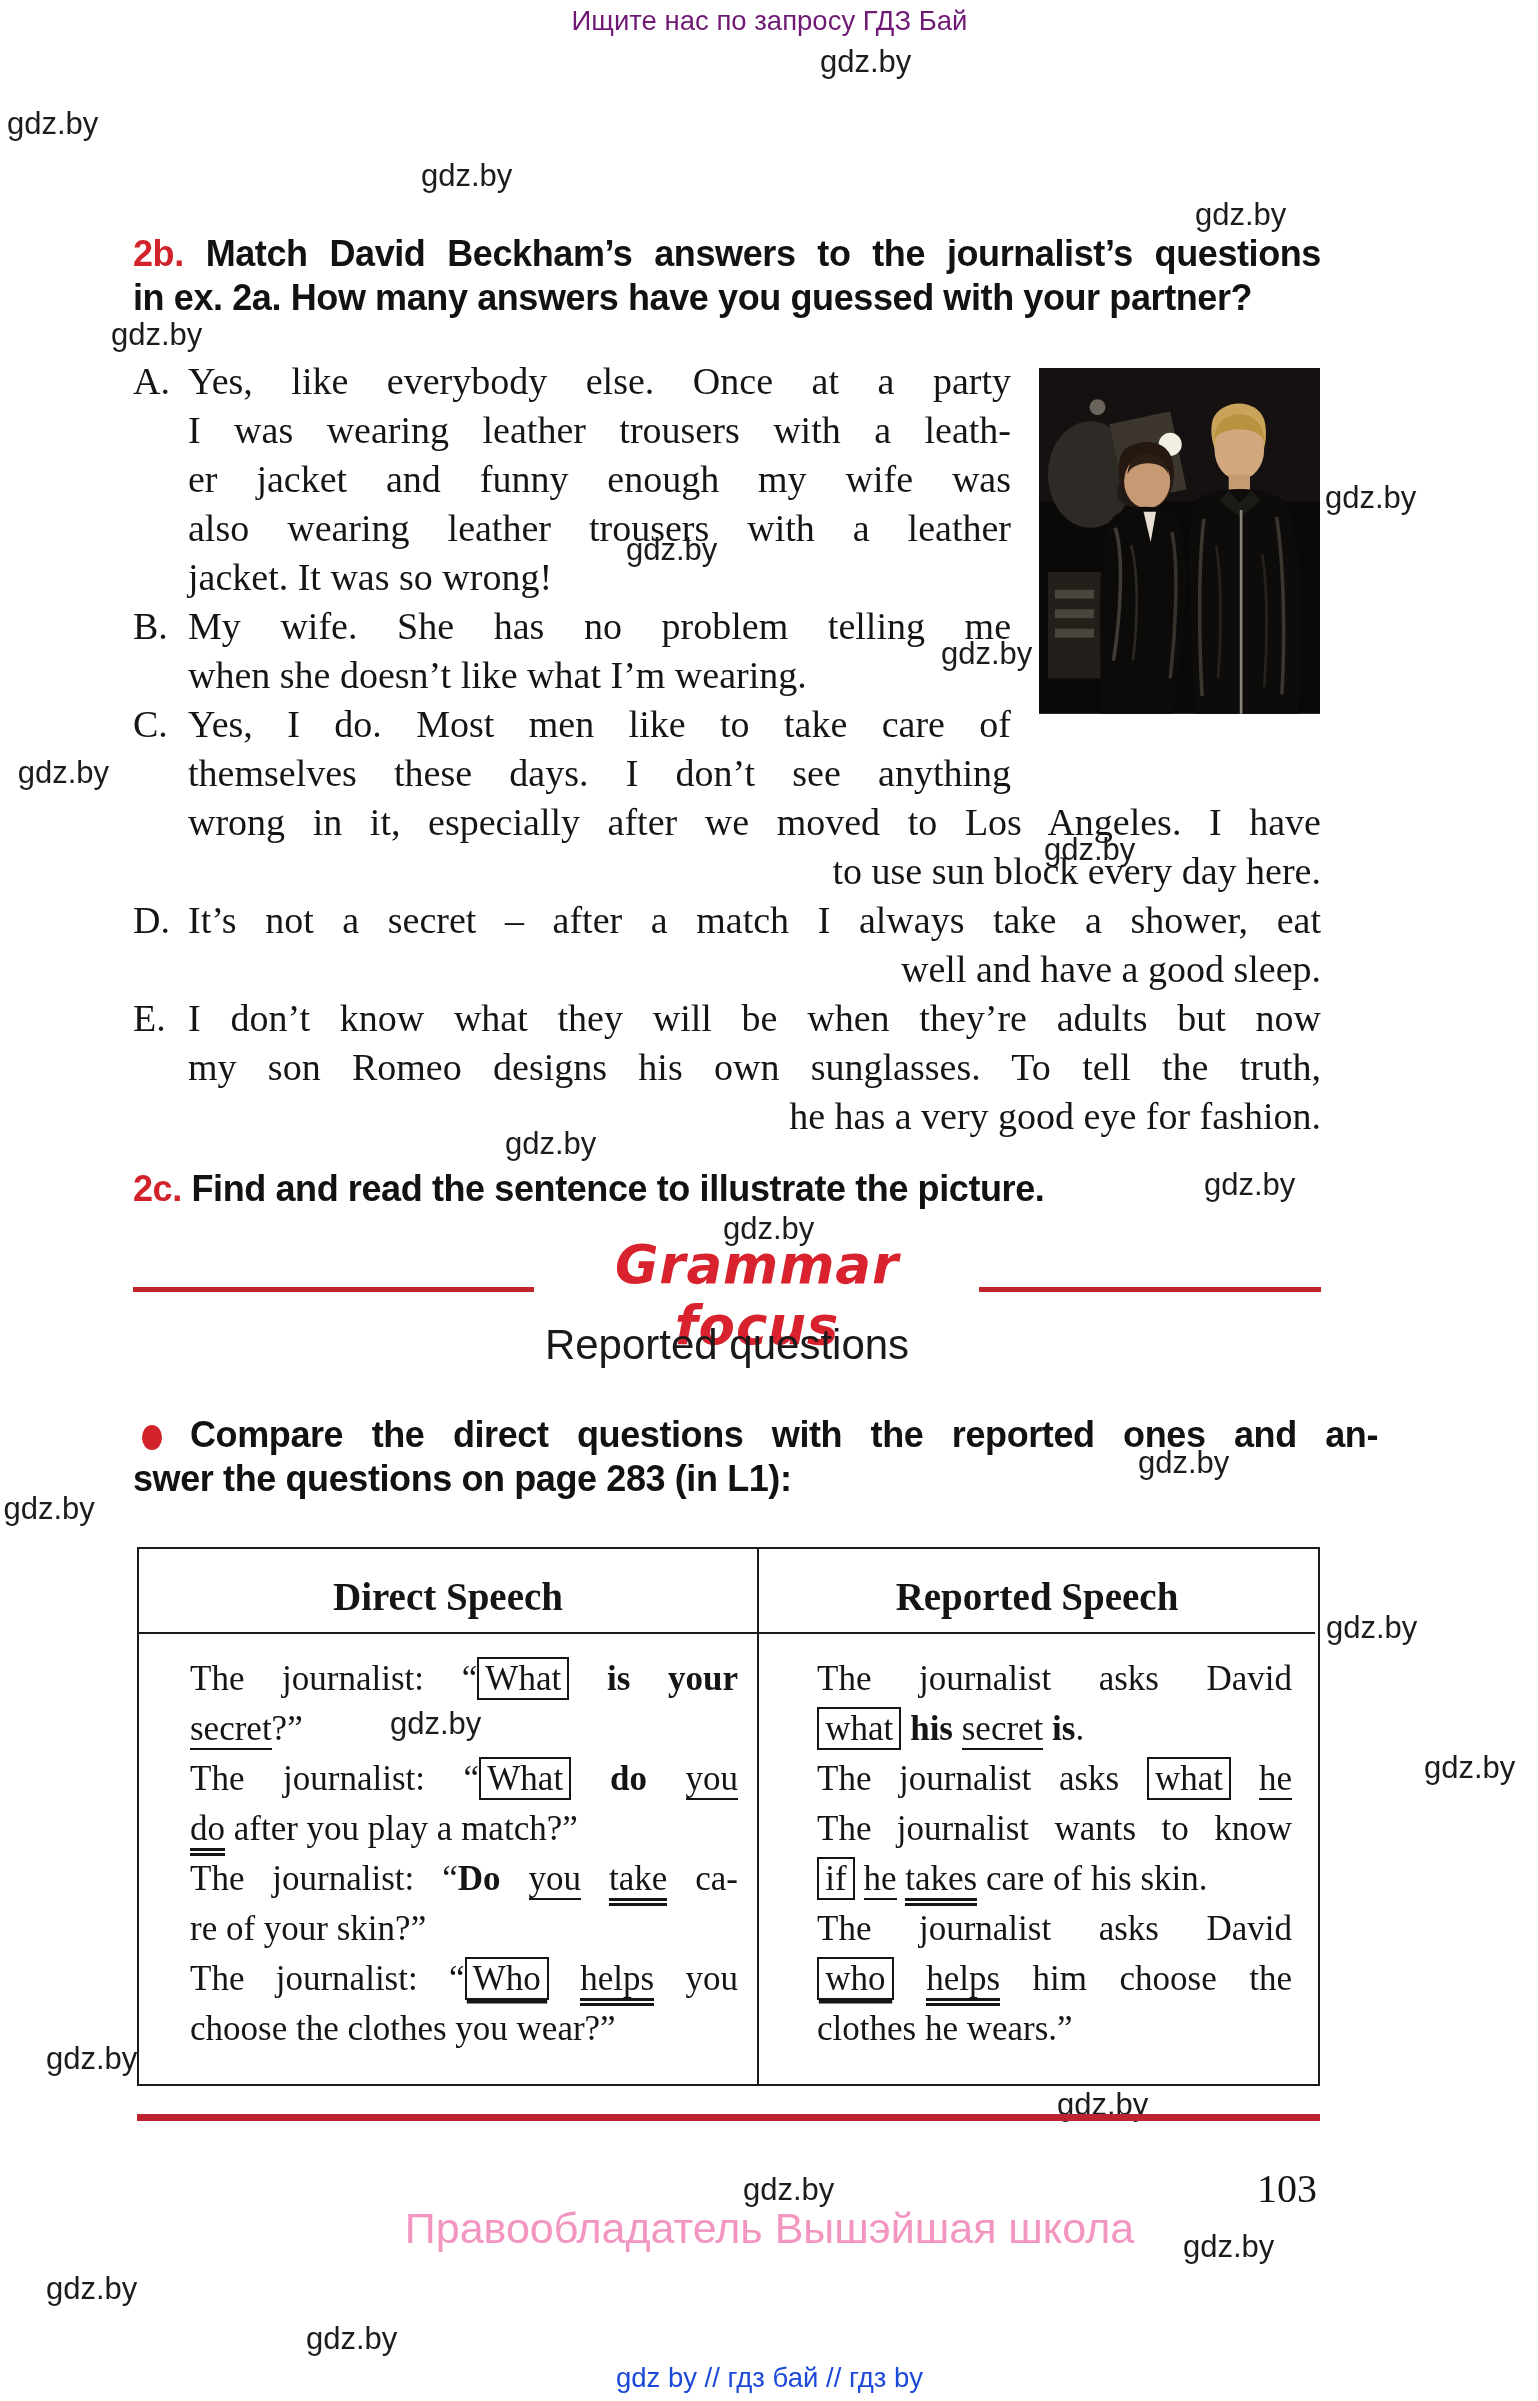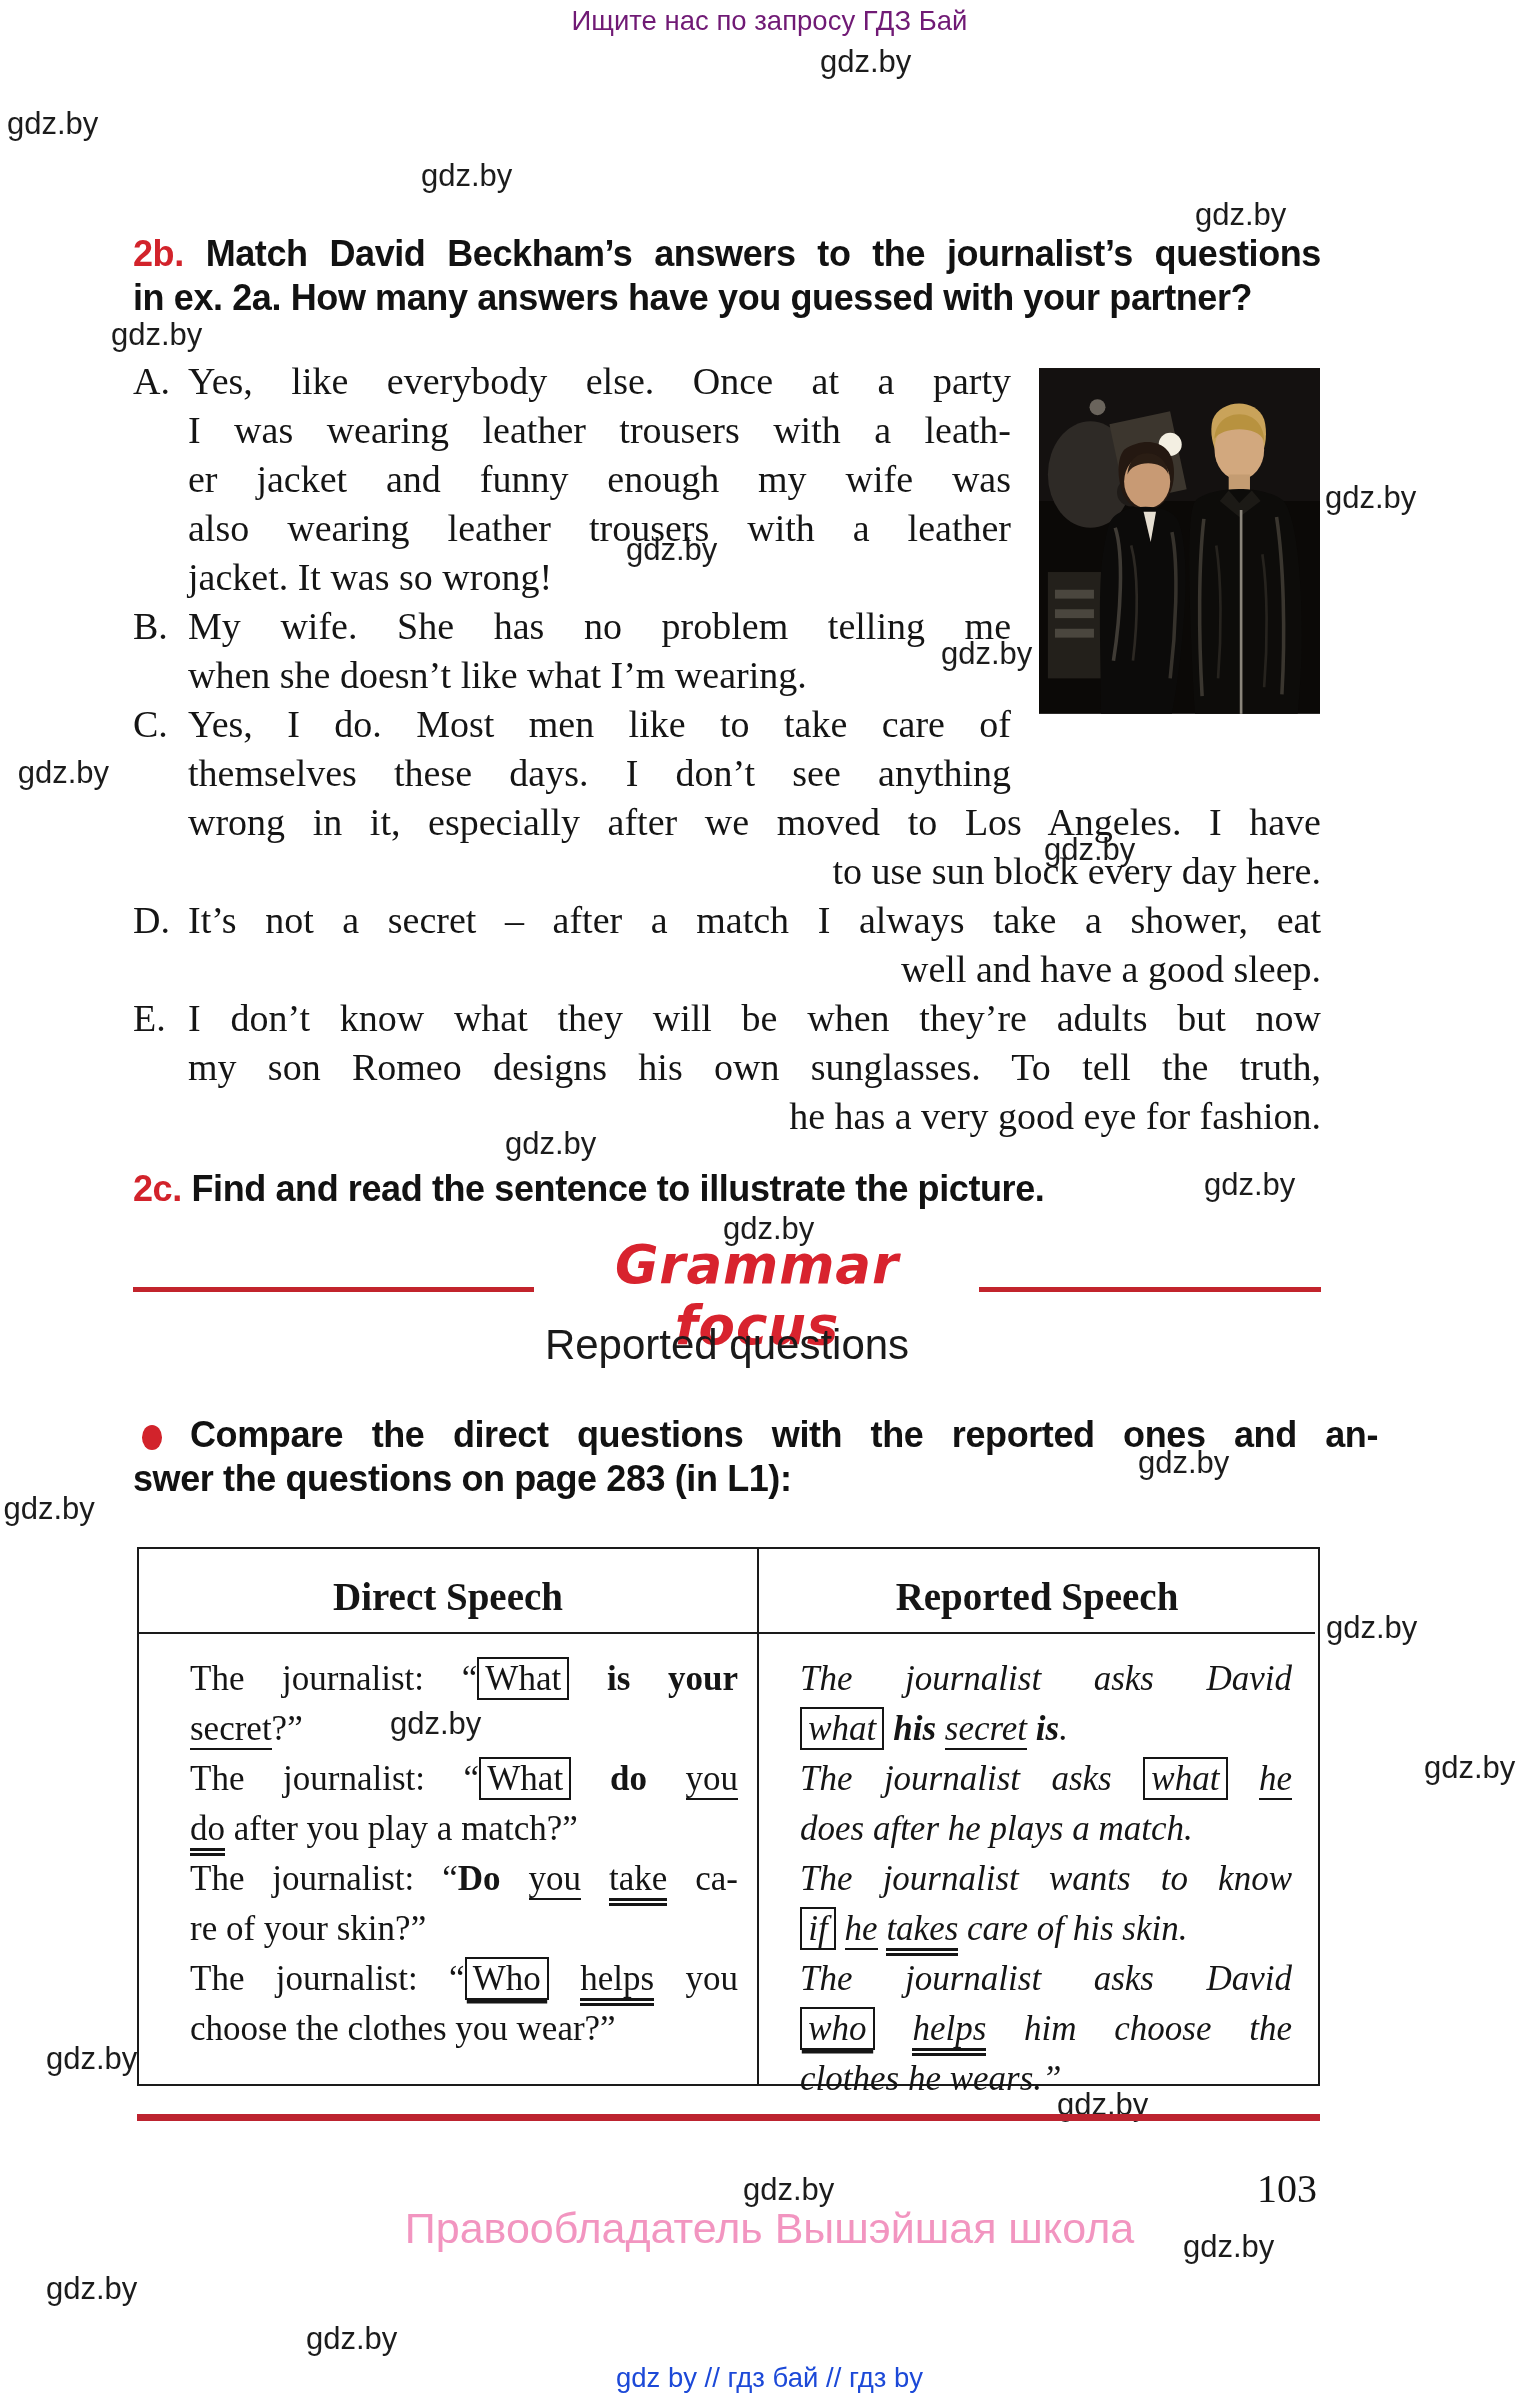--- a/index.html
+++ b/index.html
@@ -63,21 +63,21 @@
   }
   .gcol{box-sizing:border-box;height:100%;}
   .gcol.left{width:618px;}
   .gcol.right{width:558px;border-left:2.7px solid #1a1a1a;}
   .thead{
     height:85px;border-bottom:2.7px solid #1a1a1a;box-sizing:border-box;
     text-align:center;font-weight:bold;font-size:39px;padding-top:23px;
   }
   .tbody{padding-top:19.5px;}
   .gcol.left .tbody{padding-left:51px;padding-right:19px;}
-  .gcol.right .tbody{padding-left:41px;padding-right:23px;font-style:italic;}
+  .gcol.right .tbody{padding-left:58px;padding-right:23px;}
   .cln{white-space:normal;}
   
   .seg-b{font-weight:bold;}
   .seg-box{border:2.7px solid #151515;padding:0 6.2px;}
   .seg-u{border-bottom:2.7px solid #151515;}
   .seg-uu{border-bottom:8px double #151515;padding-bottom:0.9px;}
   .seg-boxu{box-shadow:0 5.3px 0 -1.8px #151515;}
   
   .bottom-rule{left:137px;top:2114px;width:1183px;height:7px;background:#bd2430;}
   
@@ -254,21 +254,20 @@
     </div>
     <div class="gcol right">
       <div class="thead">Reported Speech</div>
       <div class="tbody">
         <div class="tcell">
             <div class="cln jl"><span>The journalist asks David</span></div>
             <div class="cln"><span class="seg-box">what</span><span> </span><span class="seg-b">his</span><span> </span><span class="seg-u">secret</span><span> </span><span class="seg-b">is</span><span>.</span></div>
           </div>
         <div class="tcell">
             <div class="cln jl"><span>The journalist asks </span><span class="seg-box">what</span><span> </span><span class="seg-u">he</span></div>
-            <div class="cln"><span>does after he plays a match.</span></div>
           </div>
         <div class="tcell">
             <div class="cln jl"><span>The journalist wants to know</span></div>
             <div class="cln"><span class="seg-box">if</span><span> </span><span class="seg-u">he</span><span> </span><span class="seg-uu">takes</span><span> care of his skin.</span></div>
           </div>
         <div class="tcell">
             <div class="cln jl"><span>The journalist asks David</span></div>
             <div class="cln jl"><span class="seg-box seg-boxu">who</span><span> </span><span class="seg-uu">helps</span><span> him choose the</span></div>
             <div class="cln"><span>clothes he wears.”</span></div>
           </div>

